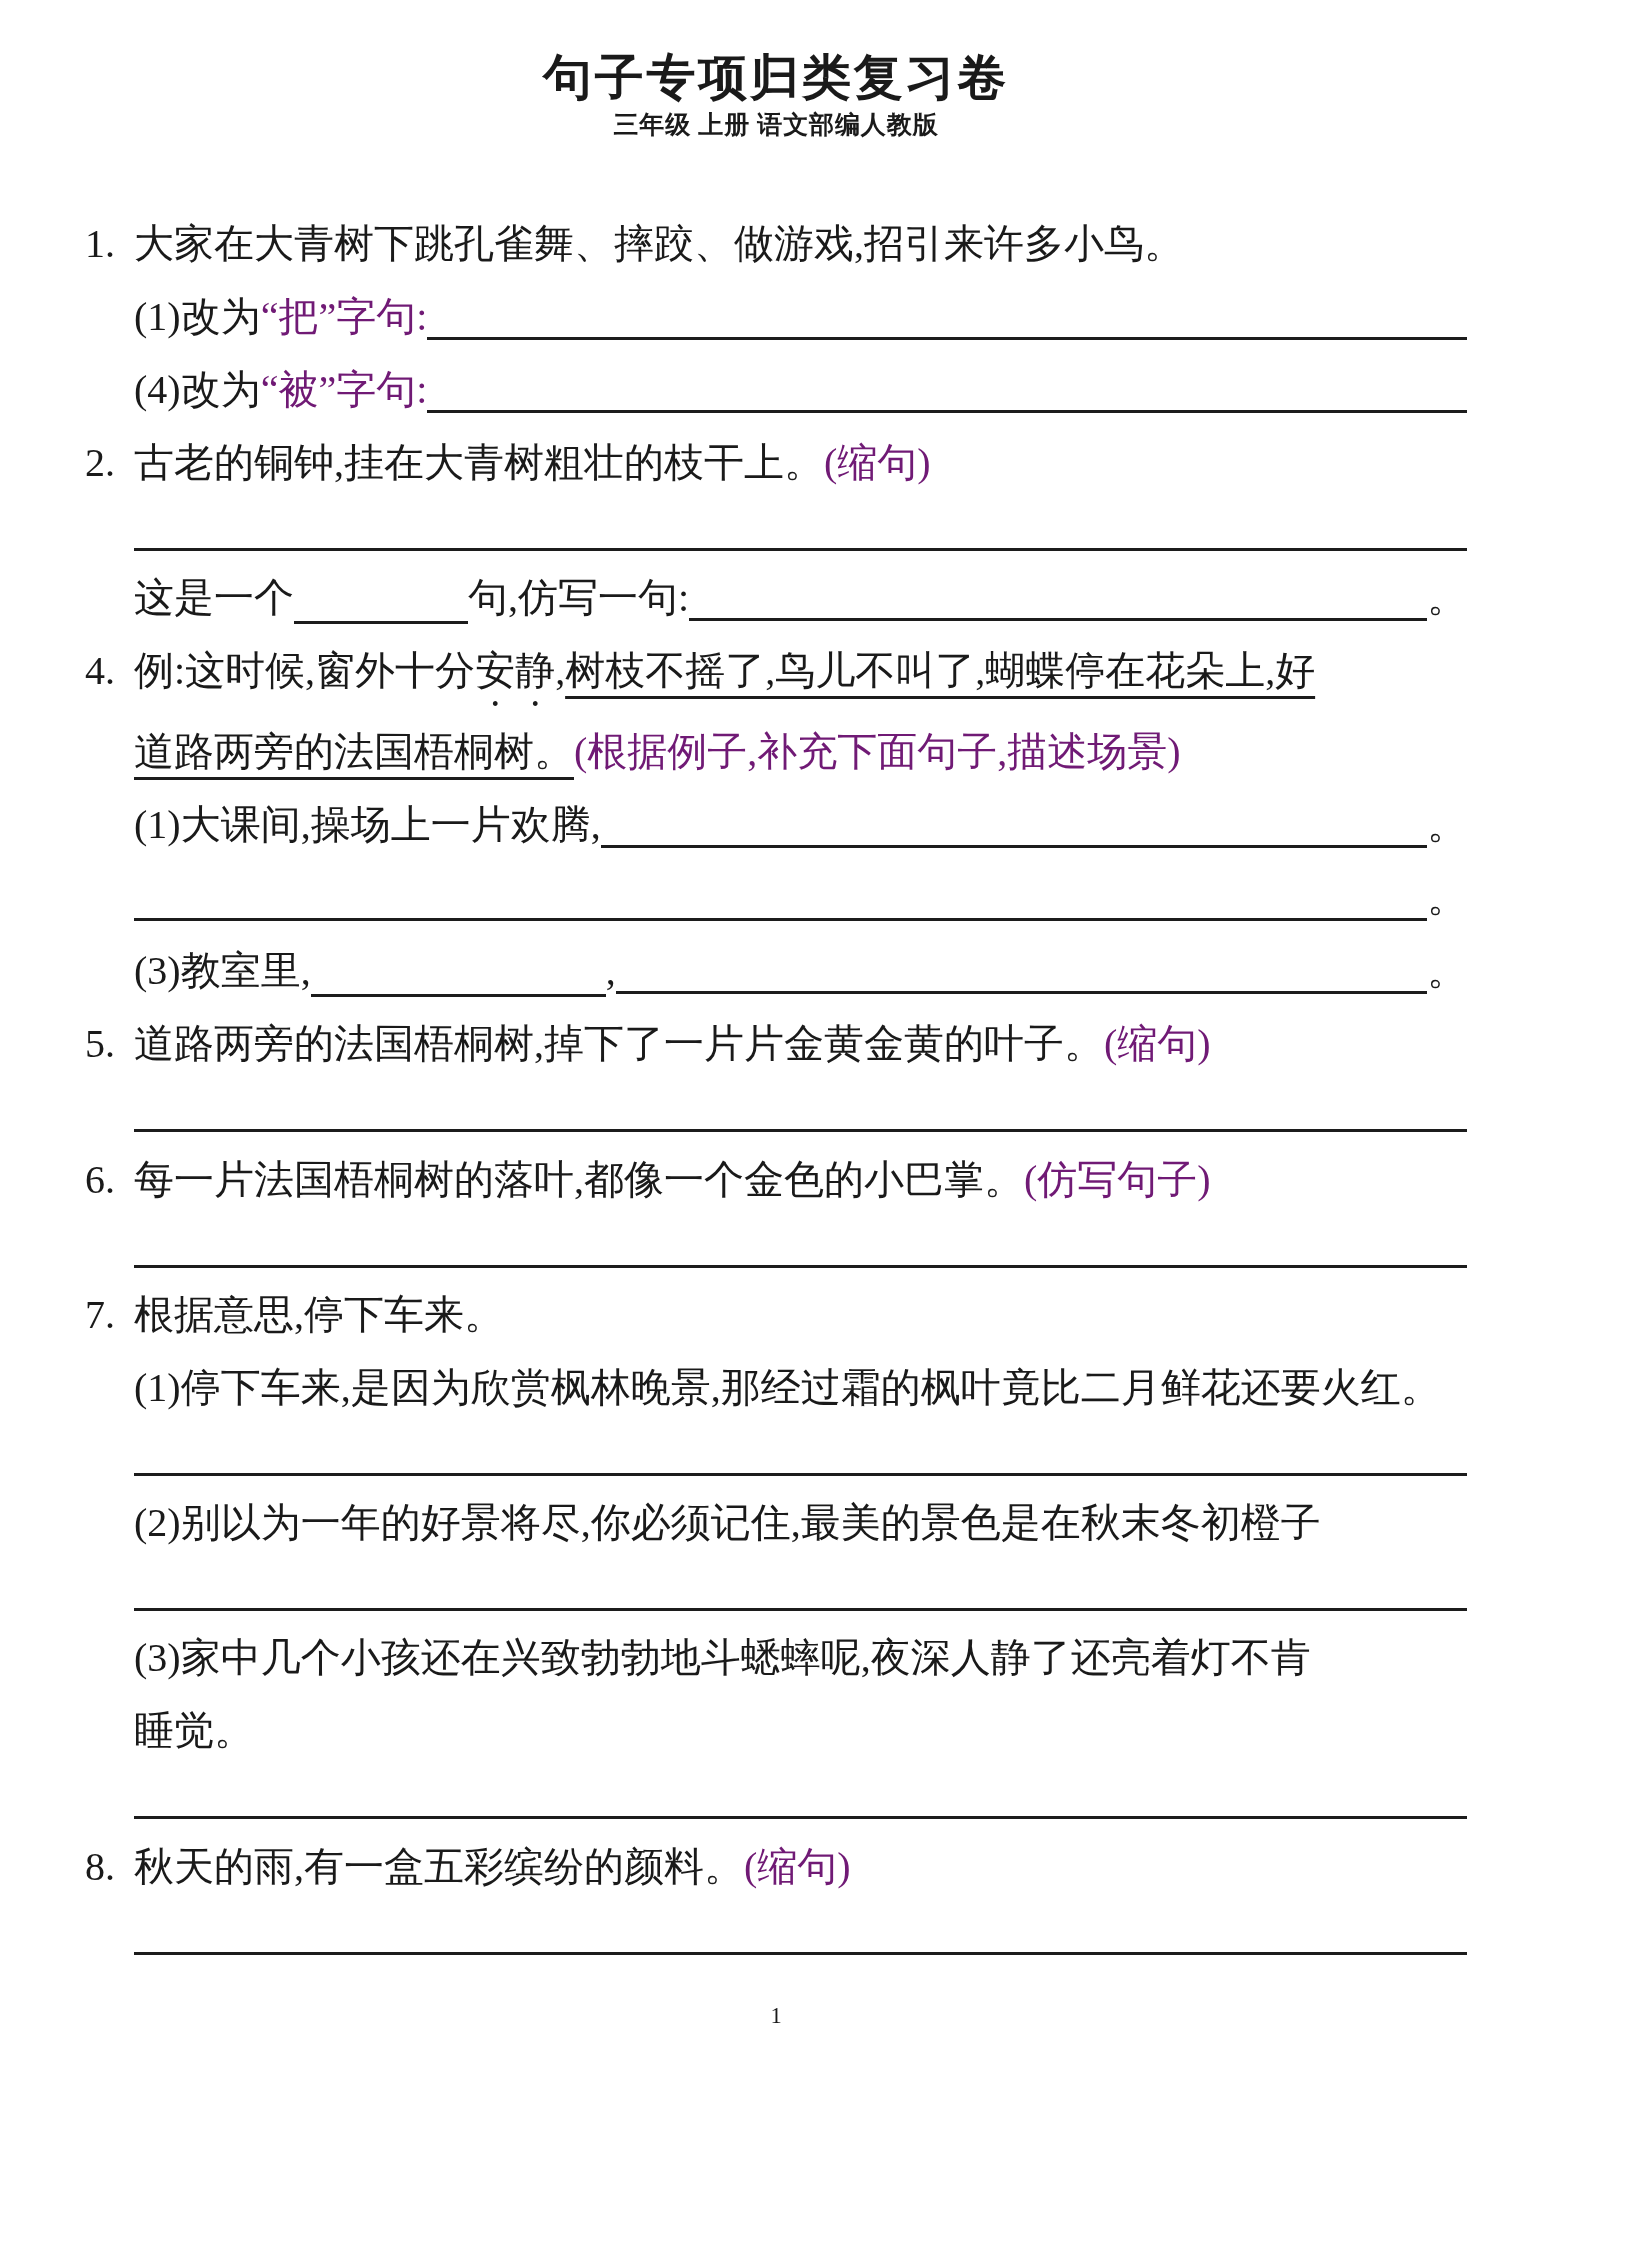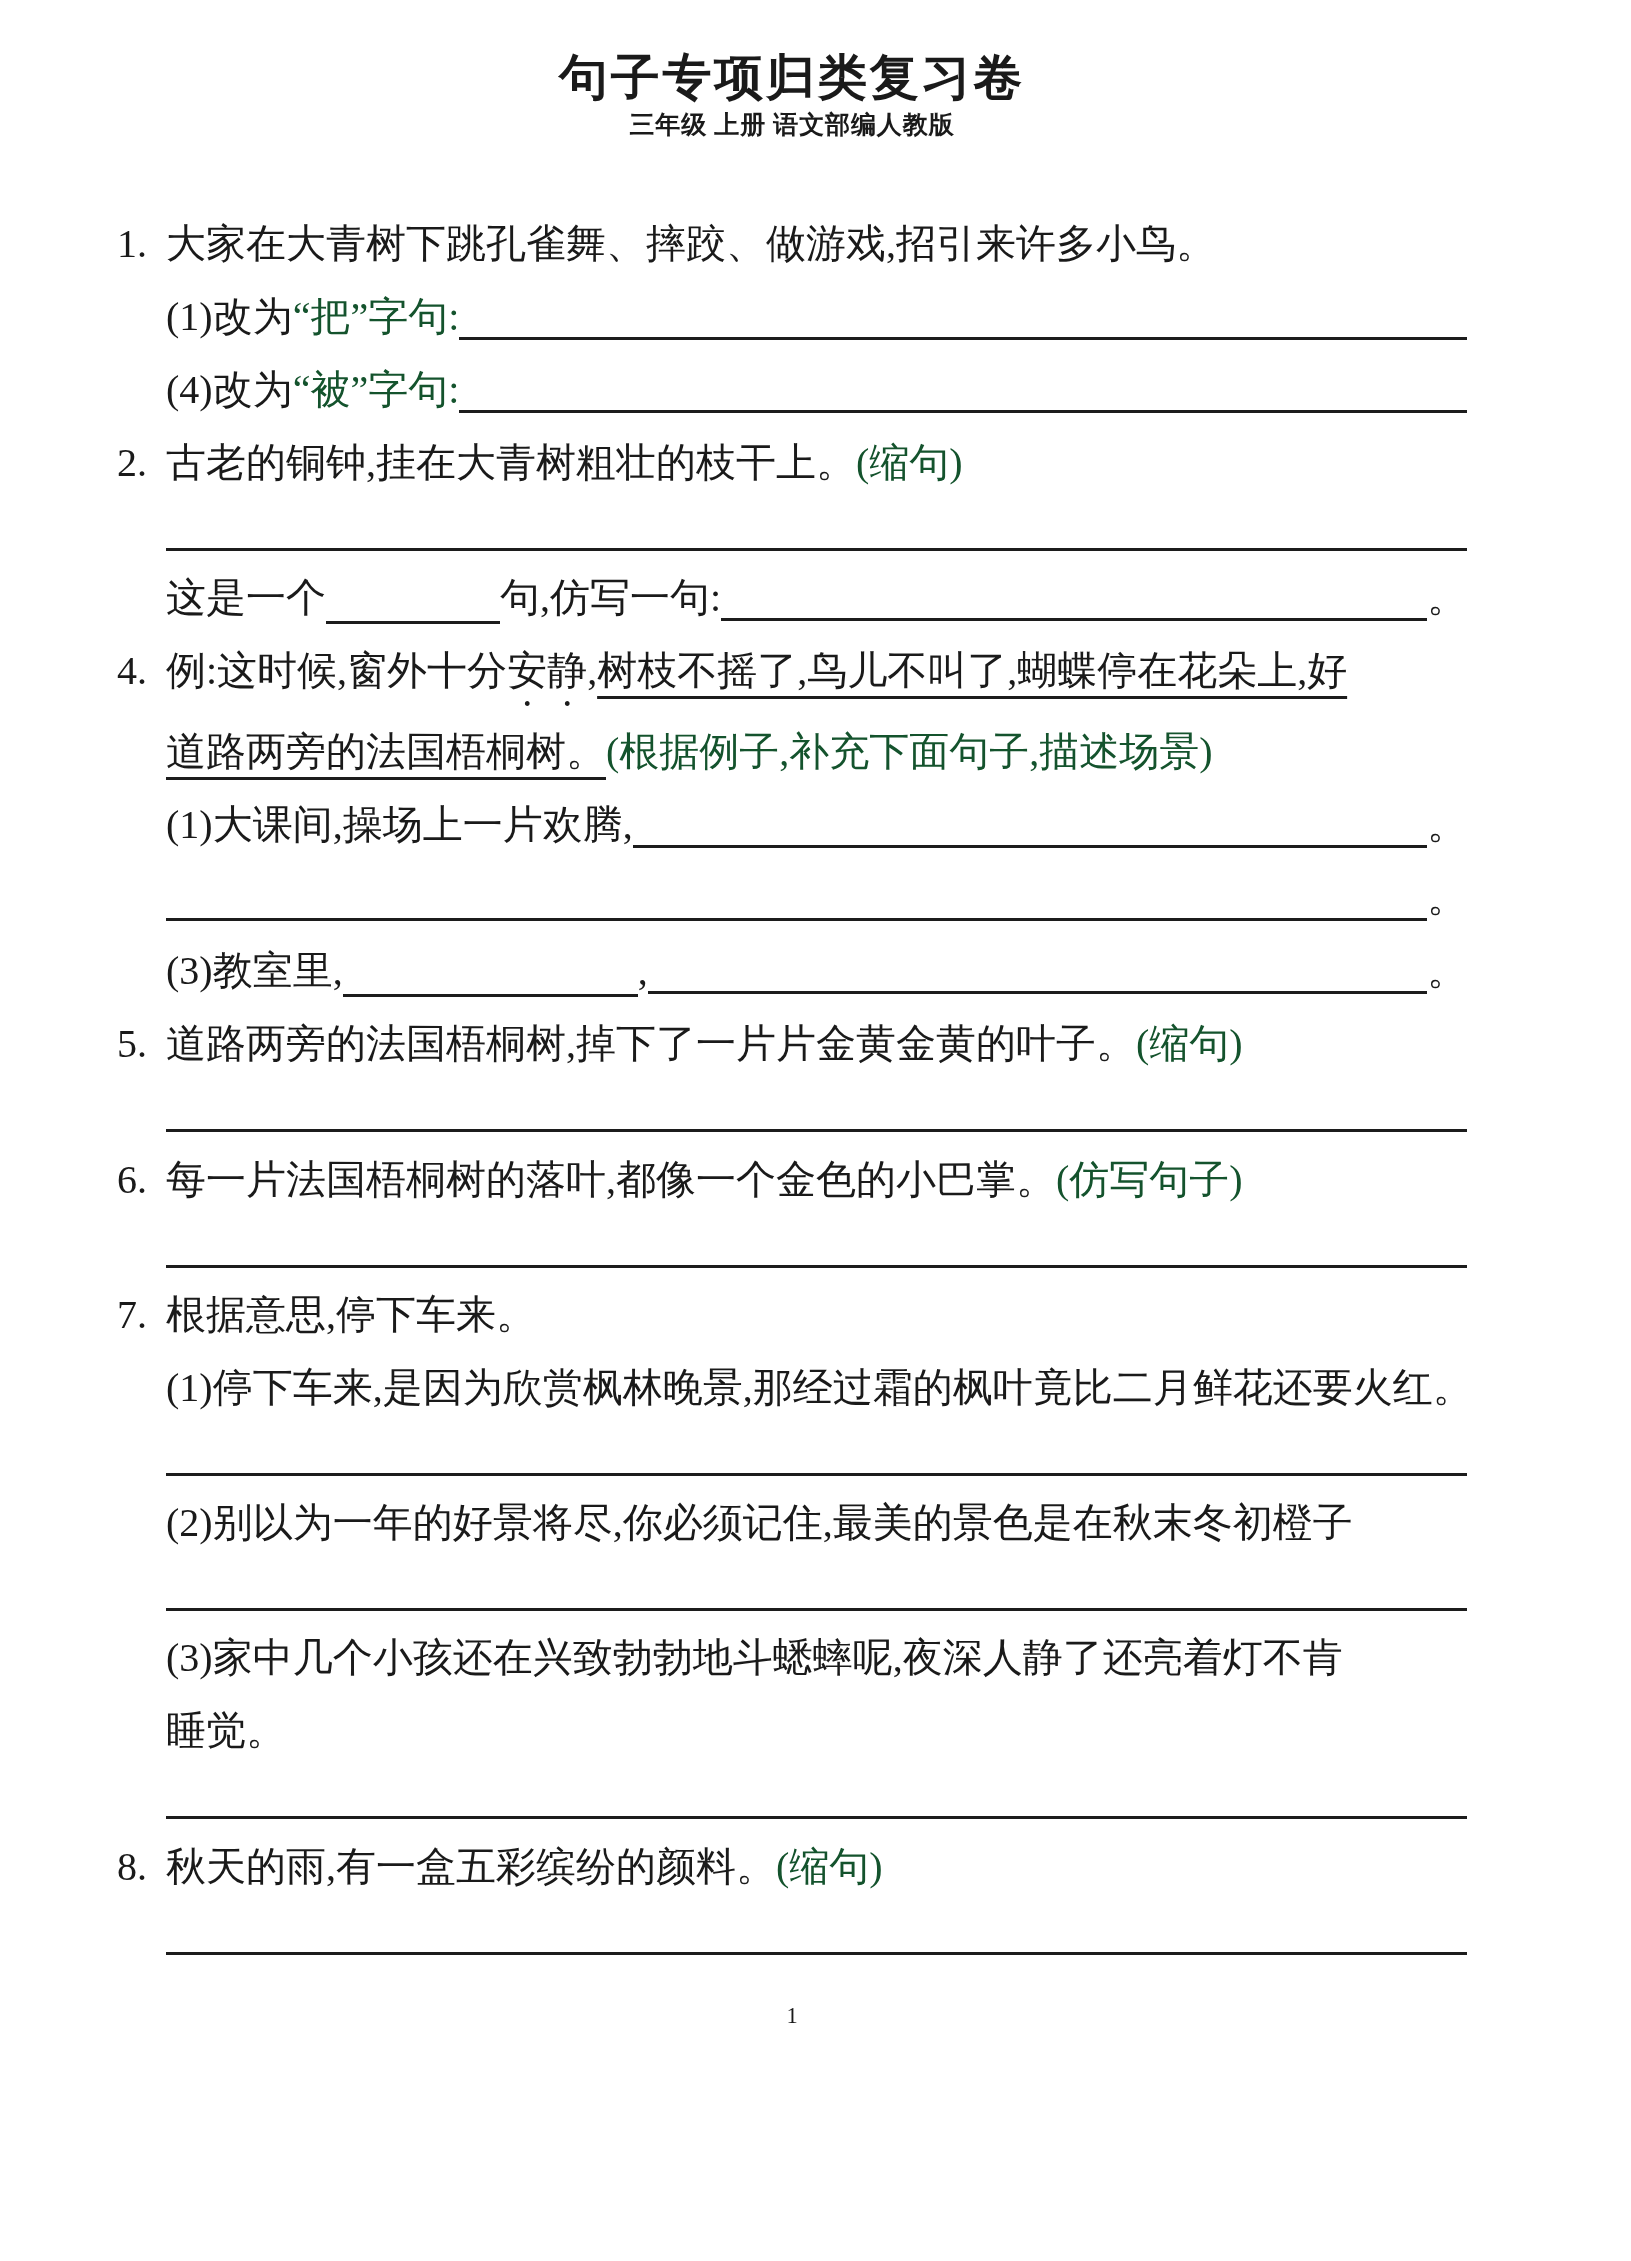--- a/index.html
+++ b/index.html
@@ -3,21 +3,21 @@
 <meta charset="utf-8">
 <style>
   html, body { margin: 0; padding: 0; background: #ffffff; }
   .page {
     width: 1631px;
     height: 2261px;
     box-sizing: border-box;
     background: #ffffff;
     color: #1a1a1a;
     font-family: "Liberation Serif", "DejaVu Serif", serif;
-    padding: 0 164px 0 117px;
+    padding: 0 164px 0 85px;
     overflow: hidden;
   }
   .title {
     margin: 47px 0 0 0;
     text-align: center;
     font-size: 49px;
     font-weight: bold;
     line-height: 61px;
     letter-spacing: 2.8px;
   }
@@ -44,21 +44,21 @@
     border-bottom: 3.8px solid #1c1c1c;
     margin-bottom: 13px;
   }
   .tail { flex: 0 0 auto; }
   .ans {
     margin-left: 49px;
     height: 49px;
     border-bottom: 3.8px solid #1c1c1c;
     margin-bottom: 10.3px;
   }
-  .red { color: #14532d; }
+  .red { color: #701a75; }
   .u {
     text-decoration-line: underline;
     text-decoration-thickness: 3.3px;
     text-underline-offset: 12.2px;
     text-decoration-color: #1c1c1c;
   }
   .em-dots {
     -webkit-text-emphasis: filled dot #1c1c1c;
     text-emphasis: filled dot #1c1c1c;
     -webkit-text-emphasis-position: under;

